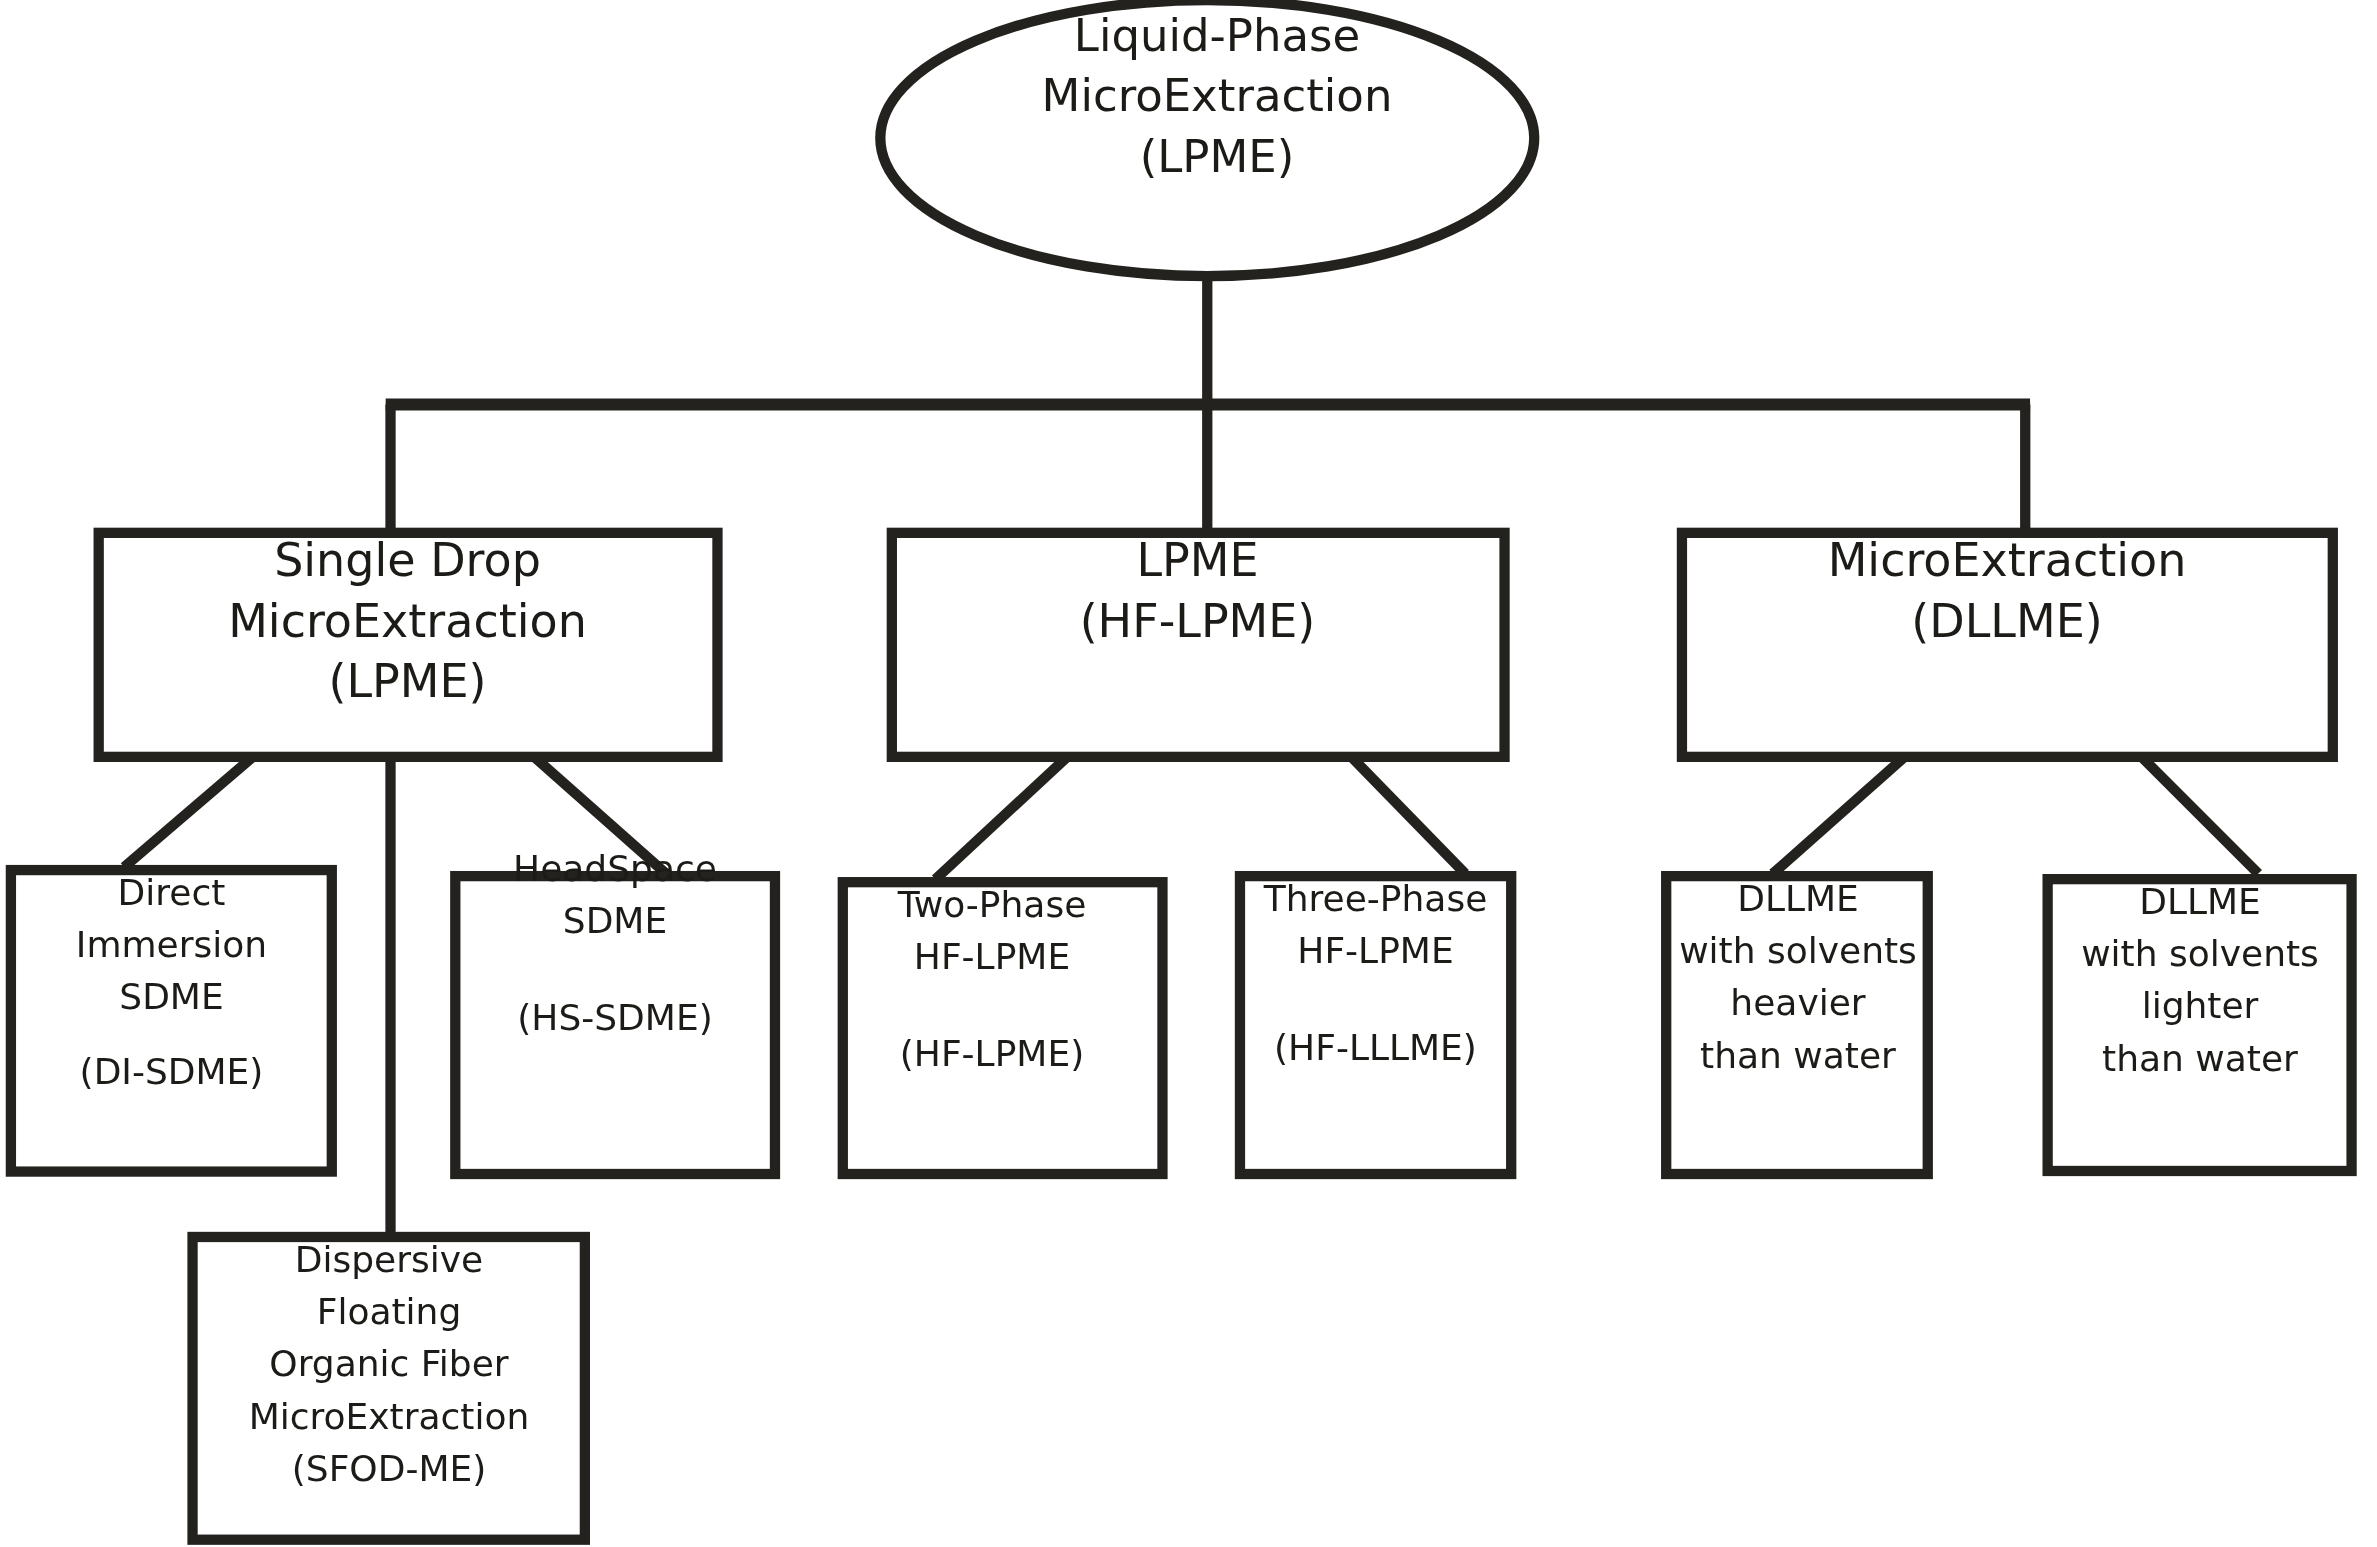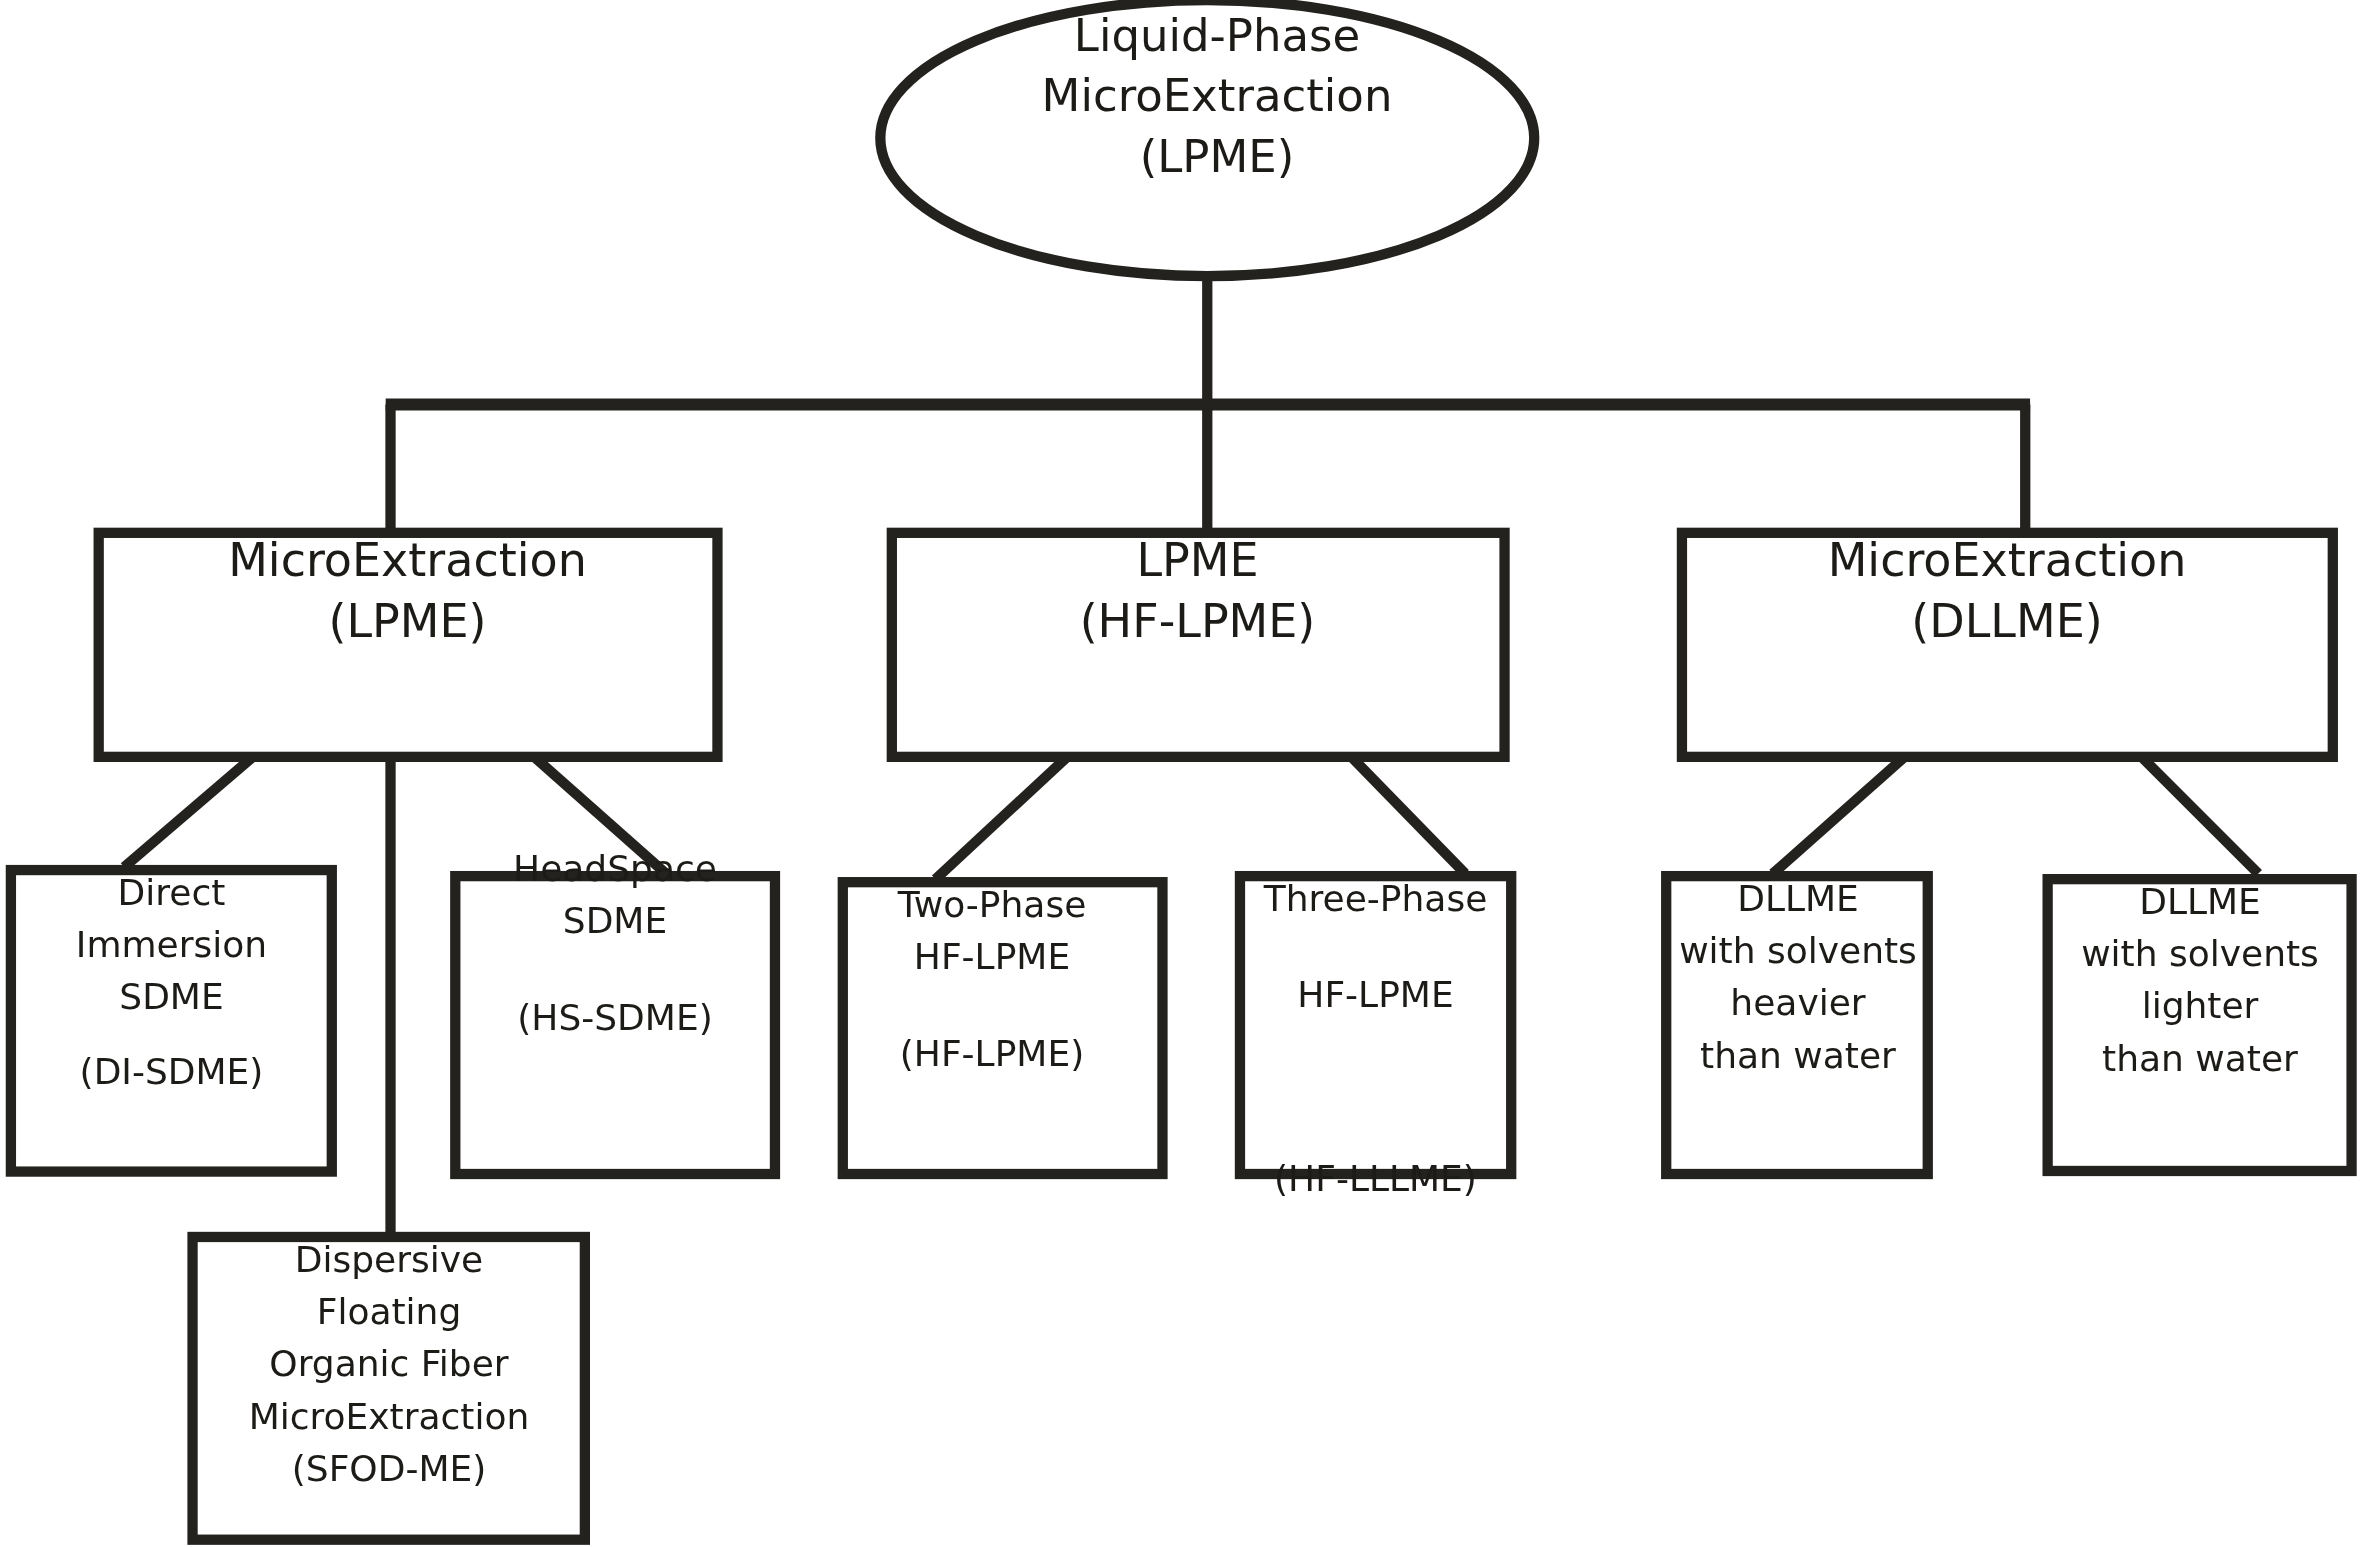--- a/index.html
+++ b/index.html
@@ -78,21 +78,21 @@
   #hflpme-text    { left: 890px; top: 530px;  width: 615px; height: 227px; }
   #dllme-text     { left: 1680px; top: 530px;  width: 654px; height: 227px; }
   
   .lvl2-text {
     font-size: 36px;
     line-height: 1.45;
   }
   #di-sdme-text   { left: 11px;   top: 867px; width: 321px;  height: 303px; }
   #hs-sdme-text   { left: 455px;  top: 843px; width: 320px;  height: 302px; }
   #two-phase-text { left: 832px; top: 879px; width: 320px;  height: 297px; }
-  #three-phase-text { left: 1240px; top: 873px; width: 271px; height: 302px; gap: 44px; }
+  #three-phase-text { left: 1240px; top: 873px; width: 271px; height: 302px; }
   #dllme-heavy-text { left: 1667px; top: 873px; width: 262px; height: 302px; }
   #dllme-light-text { left: 2048px; top: 876px; width: 304px; height: 296px; }
   #sfod-text      { left: 193px;  top: 1234px; width: 392px;  height: 308px; }
   .spacer-line {
     display: block;
     height: 0.62em;
   }
 </style>
 </head>
 <body>
@@ -134,20 +134,21 @@
     <rect class="shape-stroke" x="318" y="2043" width="648" height="500"></rect>
   </svg>
 
   <div class="node-text" id="root-node-text">
     <span class="ln">Liquid-Phase</span>
     <span class="ln">MicroExtraction</span>
     <span class="ln">(LPME)</span>
   </div>
 
   <div class="node-text lvl1-text" id="sdme-text">
+    <span class="ln">Single Drop</span>
     <span class="ln">MicroExtraction</span>
     <span class="ln">(LPME)</span>
   </div>
 
   <div class="node-text lvl1-text" id="hflpme-text">
     <span class="ln">LPME</span>
     <span class="ln">(HF-LPME)</span>
   </div>
 
   <div class="node-text lvl1-text" id="dllme-text">

